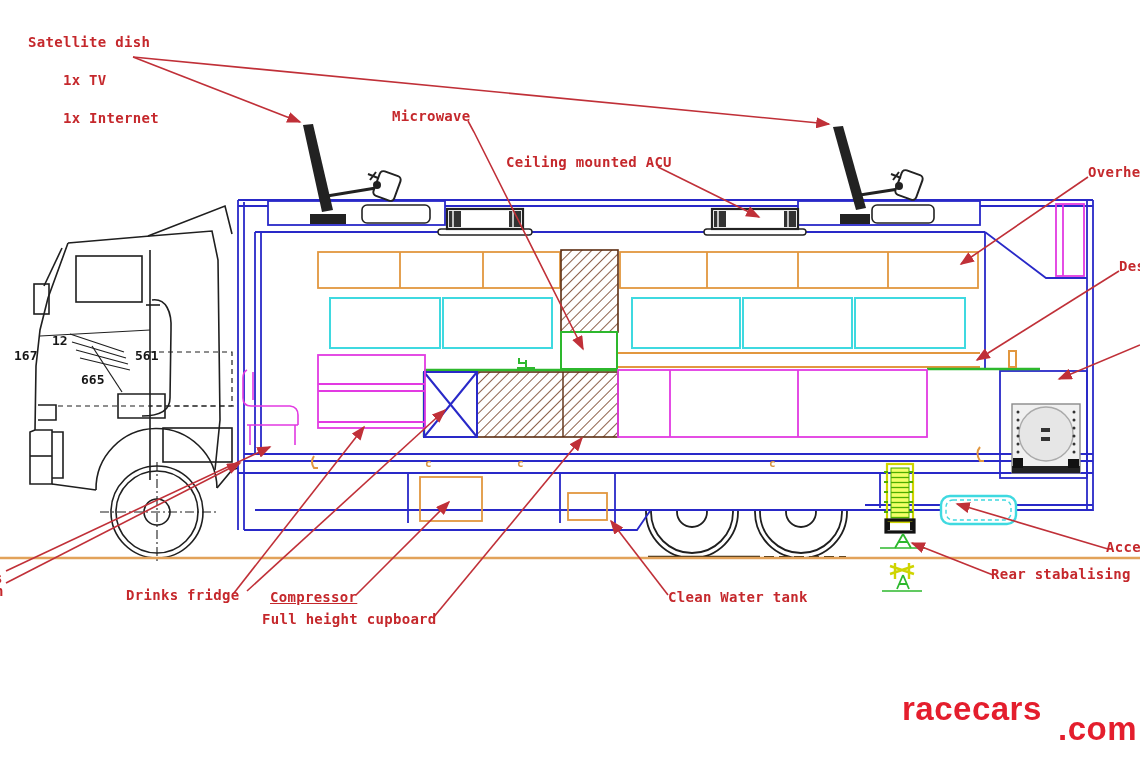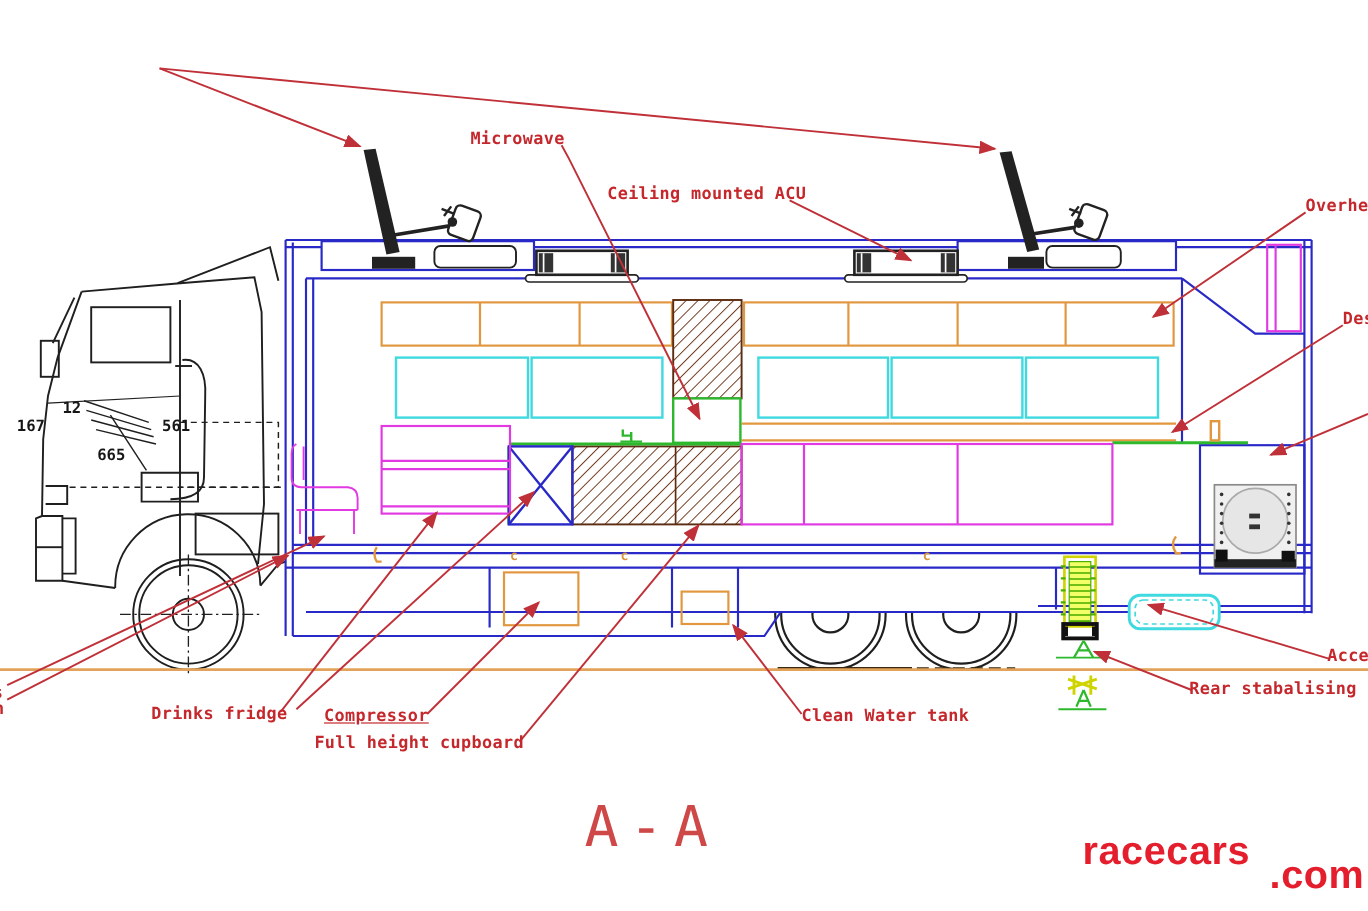--- a/index.html
+++ b/index.html
@@ -269,20 +269,23 @@
     <path d="M668,595 L611,521" marker-end="url(#arr)"></path>
     <path d="M433,618 L582,438" marker-end="url(#arr)"></path>
     <path d="M356,595 L449,502" marker-end="url(#arr)"></path>
     <path d="M234,593 L364,427" marker-end="url(#arr)"></path>
     <path d="M247,591 L445,410" marker-end="url(#arr)"></path>
     <path d="M6,571 L270,447" marker-end="url(#arr)"></path>
     <path d="M6,583 L240,463" marker-end="url(#arr)"></path>
   </g>
 </svg>
 
+  <div class="lbl" style="left:28px;top:33px;"><span>Satellite dish</span><br>
+    <span>1x TV</span><br>
+    <span>1x Internet</span></div>
 
   <div class="lbl" style="left:392px;top:107px;">Microwave</div>
   <div class="lbl" style="left:506px;top:153px;">Ceiling mounted ACU</div>
   <div class="lbl" style="left:1088px;top:163px;">Overhea</div>
   <div class="lbl" style="left:1119px;top:257px;">Des</div>
   <div class="lbl" style="left:1106px;top:538px;">Acce</div>
   <div class="lbl" style="left:991px;top:565px;">Rear stabalising ja</div>
   <div class="lbl" style="left:126px;top:586px;">Drinks fridge</div>
   <div class="lbl" style="left:270px;top:588px;text-decoration:underline;">Compressor</div>
   <div class="lbl" style="left:262px;top:610px;text-align:center;">Full height cupboard</div>
@@ -292,17 +295,16 @@
 
   <div class="dim" style="left:14px;top:348px;">167</div>
   <div class="dim" style="left:52px;top:333px;">12</div>
   <div class="dim" style="left:135px;top:348px;">561</div>
   <div class="dim" style="left:81px;top:372px;">665</div>
 
   <div class="cl" style="left:425px;top:457px;">c</div>
   <div class="cl" style="left:517px;top:457px;">c</div>
   <div class="cl" style="left:769px;top:457px;">c</div>
 
-  <div class="section-title" style="left:487px;top:662px;">A-A</div>
 
   <div class="wm" style="left:902px;top:690px;">racecars</div>
   <div class="wm" style="left:1058px;top:710px;">.com</div>
 </div>
 
 </body></html>

